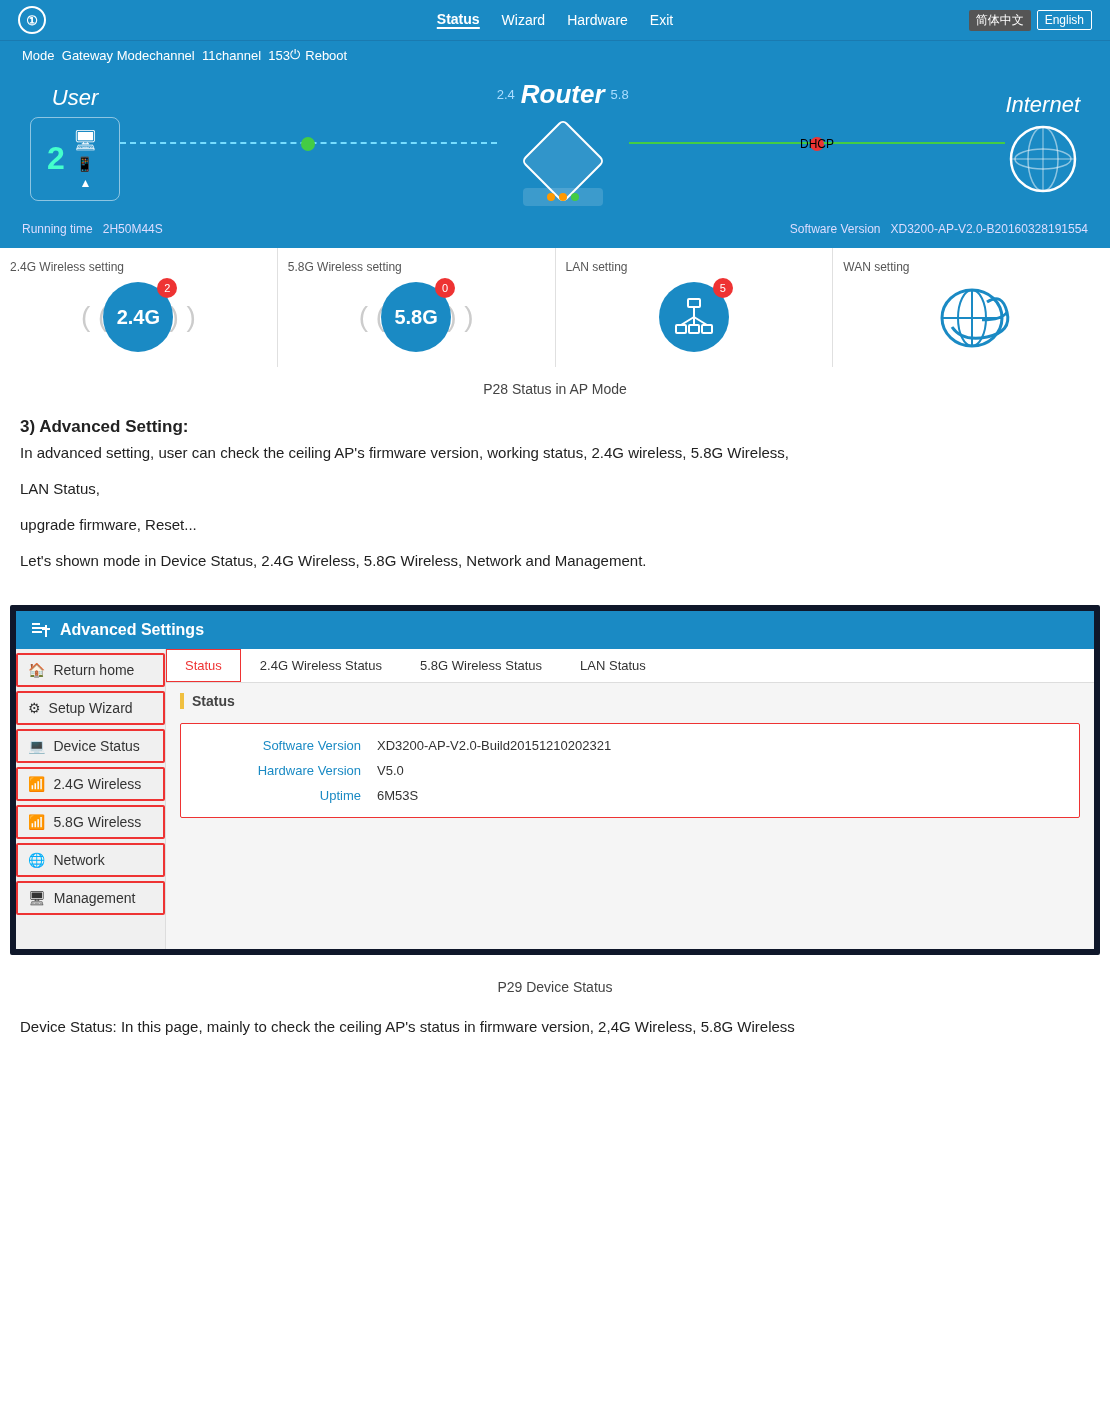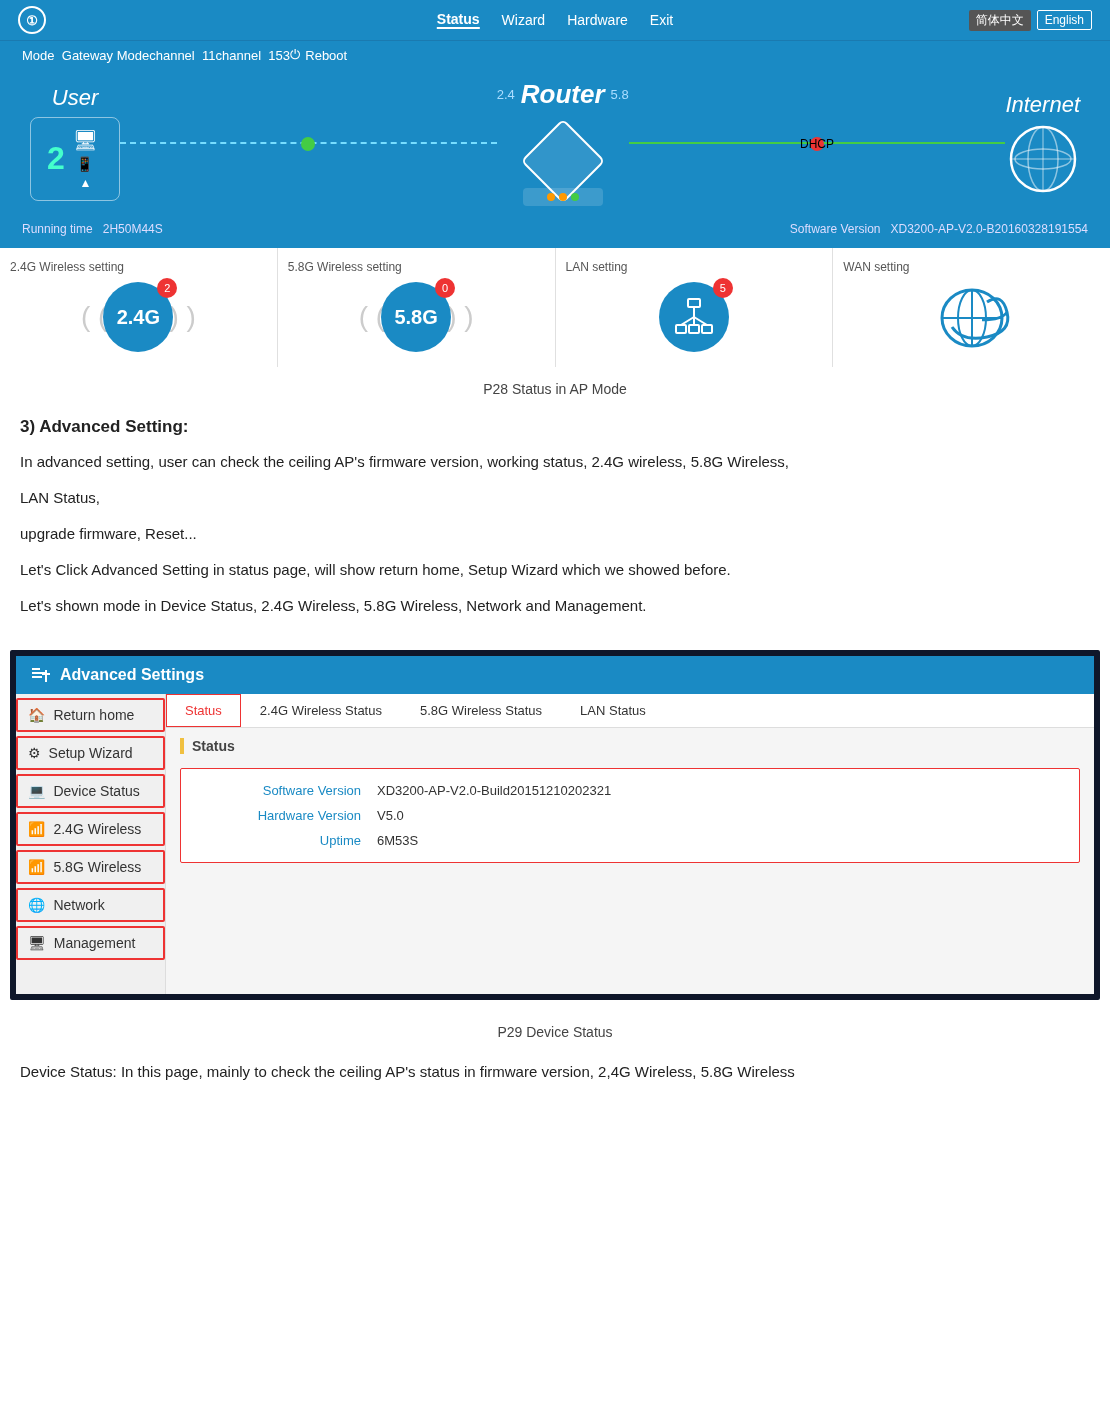--- a/index.html
+++ b/index.html
@@ -147,21 +147,21 @@
     .caption {
       text-align: center; font-size: 14px; color: #444;
       padding: 14px 0 10px;
     }
 
     
     .article {
       padding: 10px 20px 10px;
     }
     .article p { margin-bottom: 12px; line-height: 1.6; font-size: 15px; }
-    .article h3 { font-size: 17px; font-weight: bold; margin-bottom: 13px; }
+    .article h3 { font-size: 17px; font-weight: bold; margin-bottom: 4px; }
 
     
     .adv-panel {
       border: 6px solid #0f172a;
       margin: 10px 10px 14px;
       border-radius: 2px;
       overflow: hidden;
     }
     .adv-header {
       background: #1a8ac4; color: #fff;
@@ -417,21 +417,20 @@
   </div>
 </div>
 
 <div class="caption">P28 Status in AP Mode</div>
 
 <div class="article">
   <h3>3) Advanced Setting:</h3>
   <p>In advanced setting, user can check the ceiling AP's firmware version, working status, 2.4G wireless, 5.8G Wireless,</p>
   <p>LAN Status,</p>
   <p>upgrade firmware, Reset...</p>
-  <p>Let's Click Advanced Setting in status page, will show return home, Setup Wizard which we showed before.</p>
   <p>Let's shown mode in Device Status, 2.4G Wireless, 5.8G Wireless, Network and Management.</p>
 </div>
 
 <div class="adv-panel">
   <div class="adv-header">
     <svg width="22" height="22" viewBox="0 0 22 22">
       <rect x="2" y="4" width="8" height="2" fill="#fff"></rect>
       <rect x="2" y="8" width="14" height="2" fill="#fff"></rect>
       <rect x="2" y="12" width="10" height="2" fill="#fff"></rect>
       <line x1="16" y1="6" x2="16" y2="18" stroke="#fff" stroke-width="2"></line>

